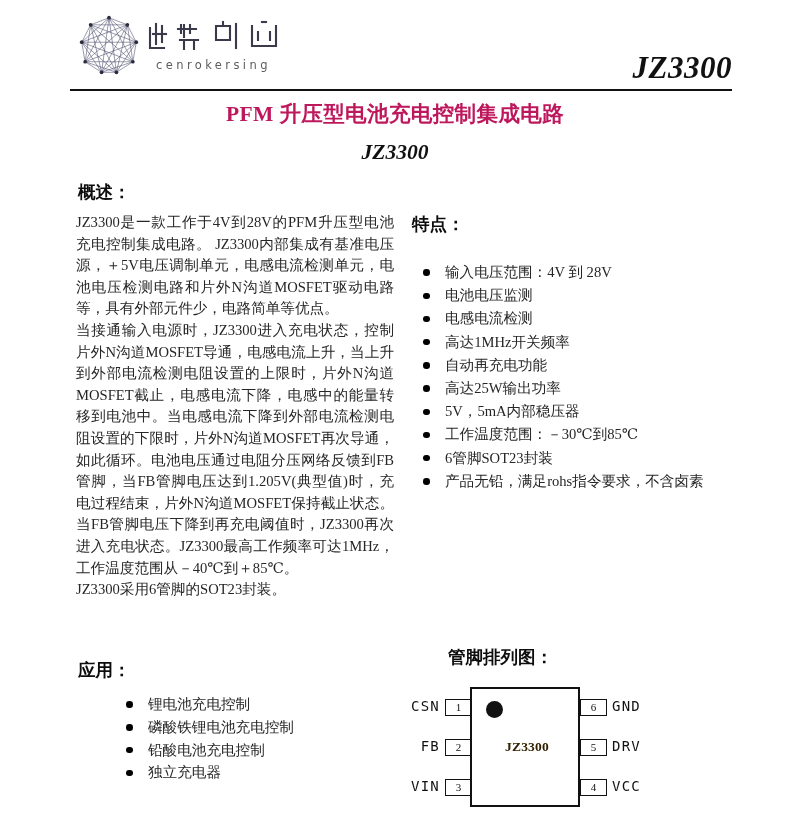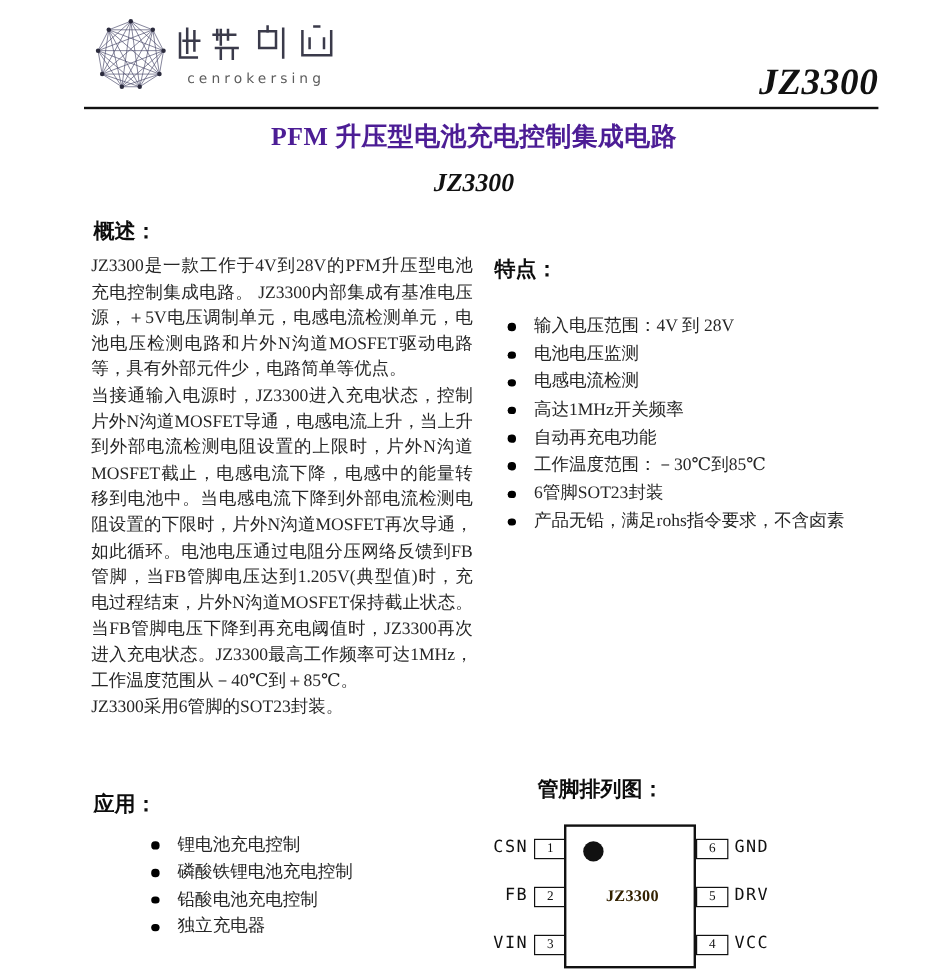--- a/index.html
+++ b/index.html
@@ -69,21 +69,21 @@
 
   
   #title-main {
     position: absolute;
     left: 0; top: 99px;
     width: 790px;
     text-align: center;
     font-size: 21.5px;
     font-weight: bold;
     letter-spacing: 0.4px;
-    color: #4c1d95;
+    color: #be185d;
   }
   #title-sub {
     position: absolute;
     left: 0; top: 140px;
     width: 790px;
     text-align: center;
     font-size: 21.5px;
     font-weight: bold;
     font-style: italic;
     color: #111;
@@ -306,20 +306,22 @@
   <p>JZ3300采用6管脚的SOT23封装。</p>
 </div>
 
 <div class="sec-head" id="head-features">特点：</div>
 <ul class="bullets" id="features-list">
   <li><span class="dot"></span><span>输入电压范围：4V 到 28V</span></li>
   <li><span class="dot"></span><span>电池电压监测</span></li>
   <li><span class="dot"></span><span>电感电流检测</span></li>
   <li><span class="dot"></span><span>高达1MHz开关频率</span></li>
   <li><span class="dot"></span><span>自动再充电功能</span></li>
+  <li><span class="dot"></span><span>高达25W输出功率</span></li>
+  <li><span class="dot"></span><span>5V，5mA内部稳压器</span></li>
   <li><span class="dot"></span><span>工作温度范围：－30℃到85℃</span></li>
   <li><span class="dot"></span><span>6管脚SOT23封装</span></li>
   <li><span class="dot"></span><span>产品无铅，满足rohs指令要求，不含卤素</span></li>
 </ul>
 
 <div class="sec-head" id="head-apps">应用：</div>
 <ul class="bullets" id="apps-list">
   <li><span class="dot"></span><span>锂电池充电控制</span></li>
   <li><span class="dot"></span><span>磷酸铁锂电池充电控制</span></li>
   <li><span class="dot"></span><span>铅酸电池充电控制</span></li>

